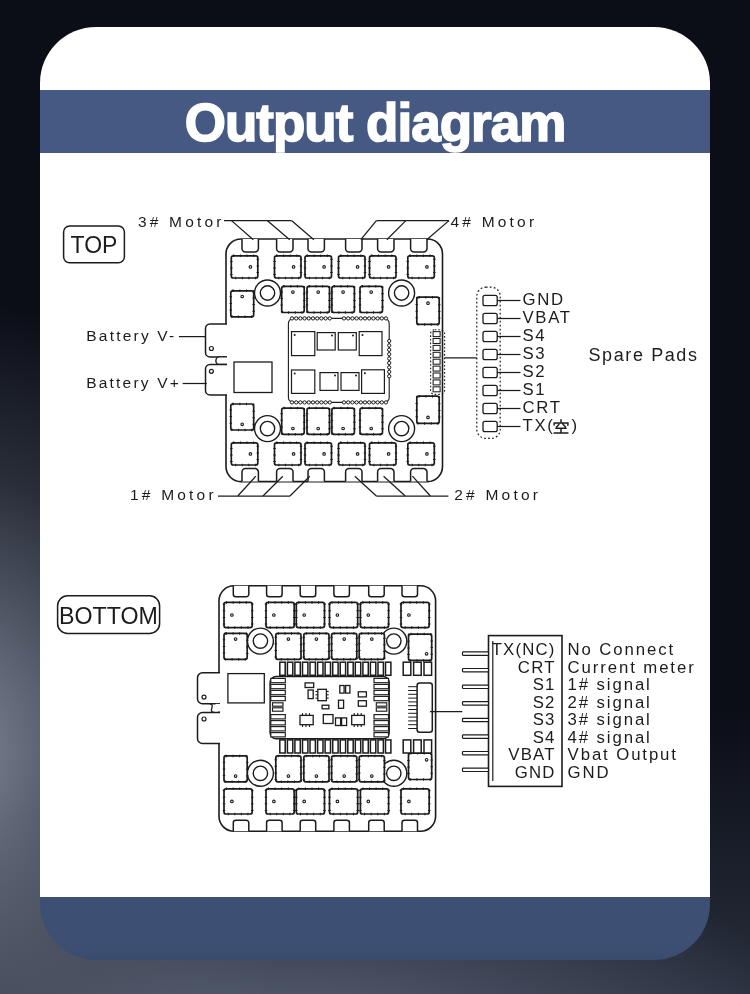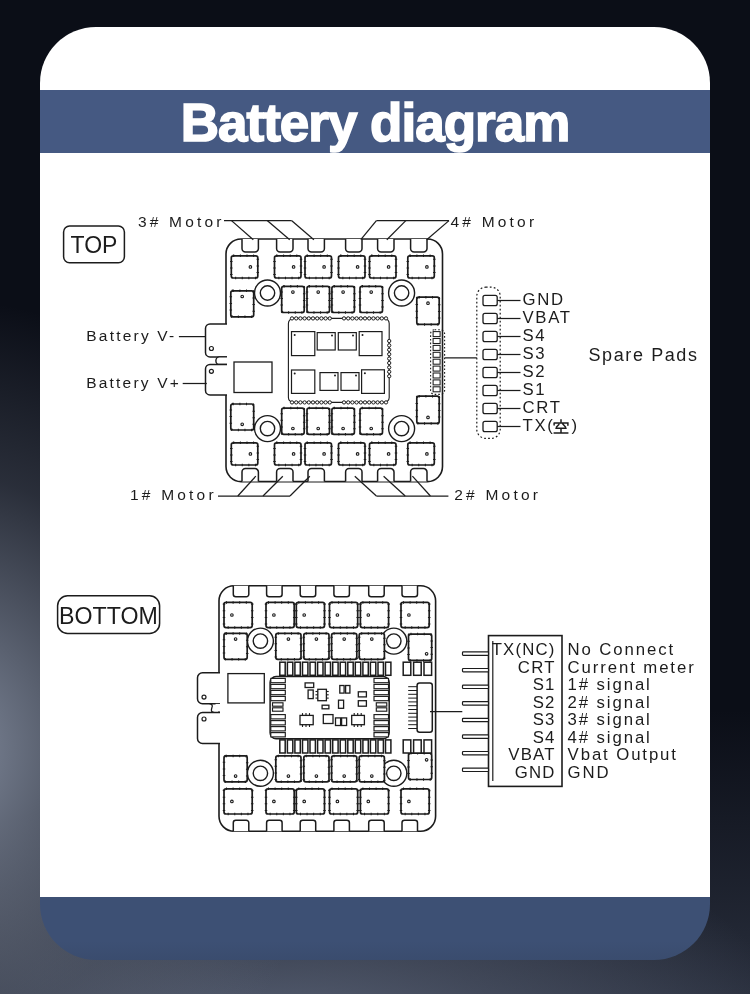--- a/index.html
+++ b/index.html
@@ -26,21 +26,21 @@
 </head>
 <body>
 
 <div class="bg"></div>
 
 <div class="card">
 
   <div class="card-white"></div>
 
   <div class="band-top">
-      <span>Battery diagram</span>
+      <span>Output diagram</span>
     </div>
 
   <div class="band-bottom"></div>
 </div>
 <svg class="diagram" width="750" height="994" viewBox="0 0 750 994" font-family="&quot;Liberation Sans&quot;,sans-serif">
 
 <g>
       <rect x="63.6" y="225.9" width="60.8" height="36.8" rx="6" fill="#fff" stroke="#1c1c1c" stroke-width="1.5"></rect>
 <text x="94" y="252.5" font-size="23" fill="#1c1c1c" text-anchor="middle">TOP</text>
     </g>

